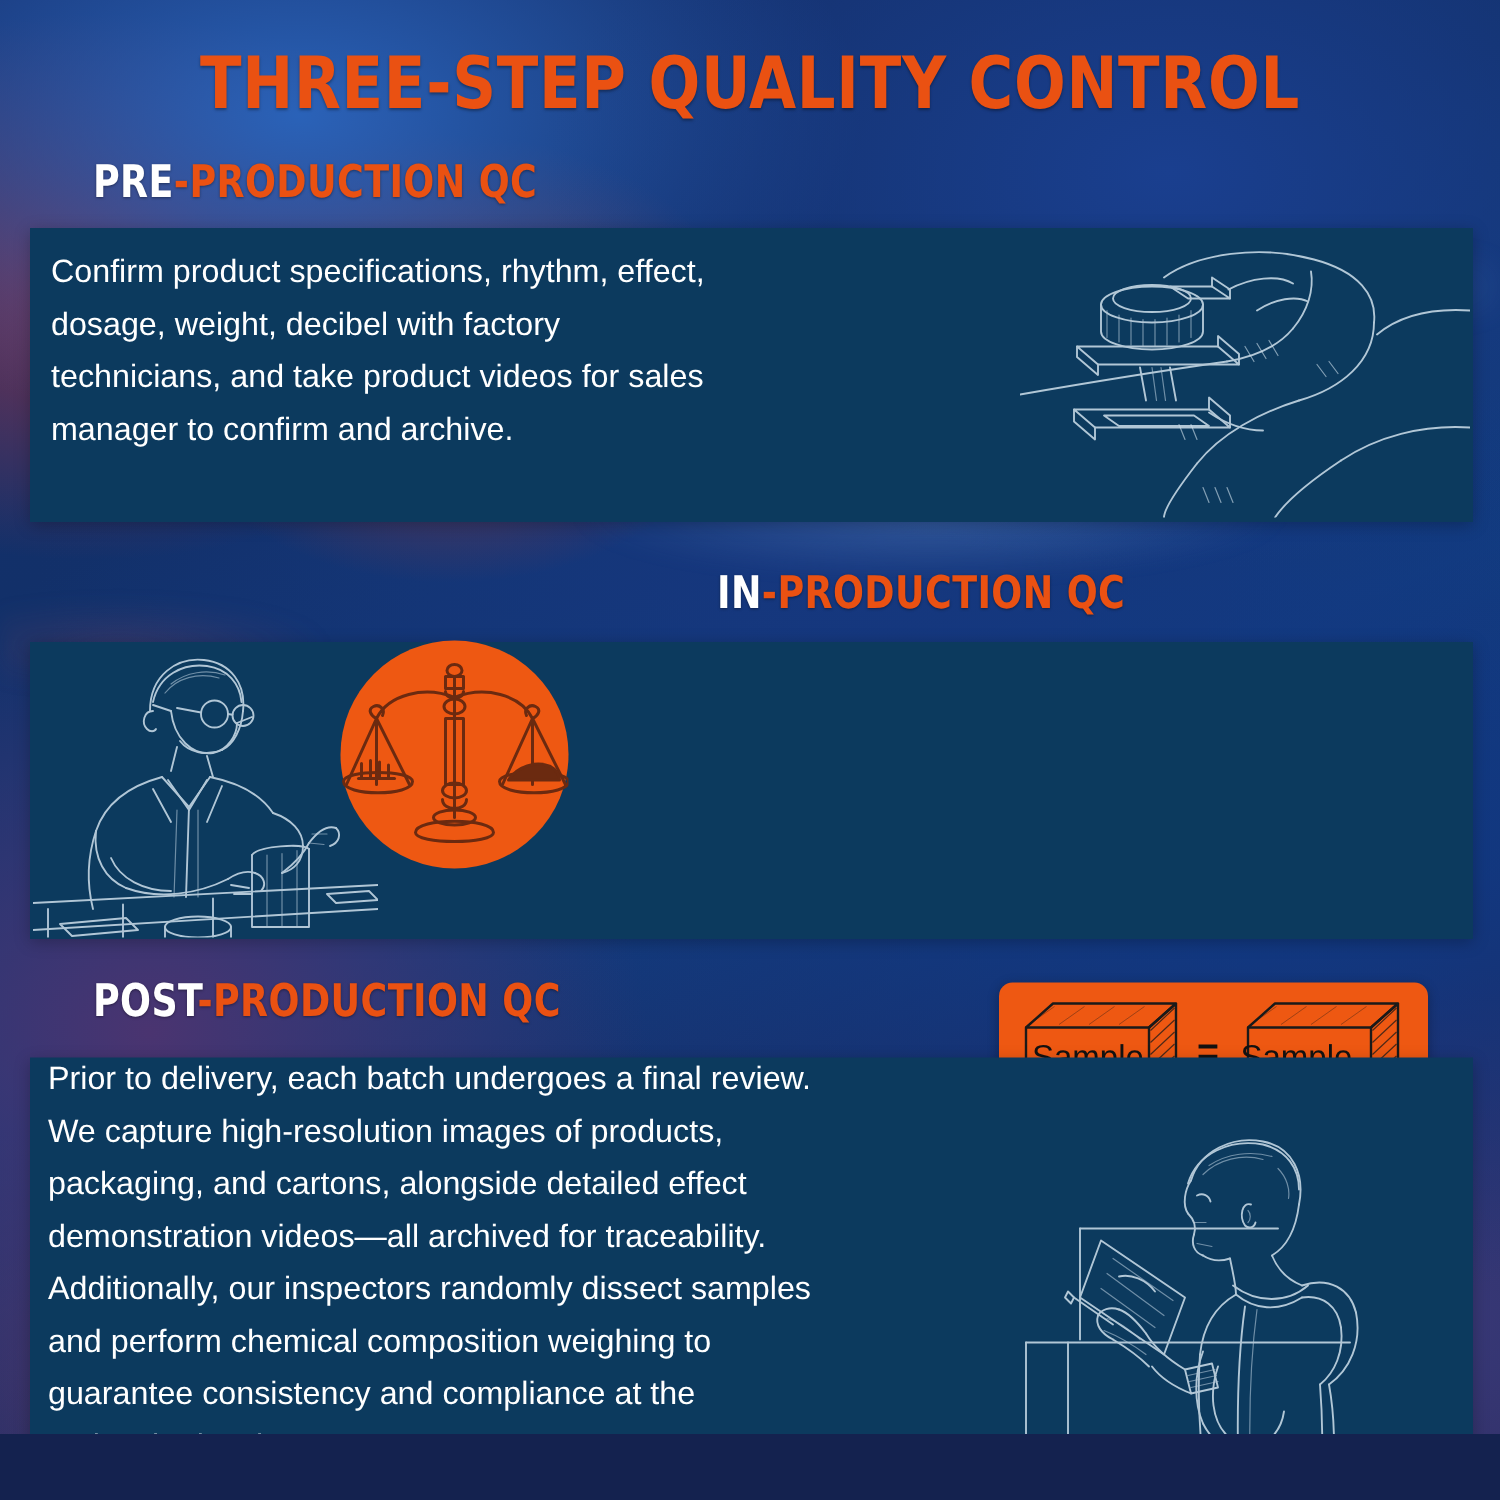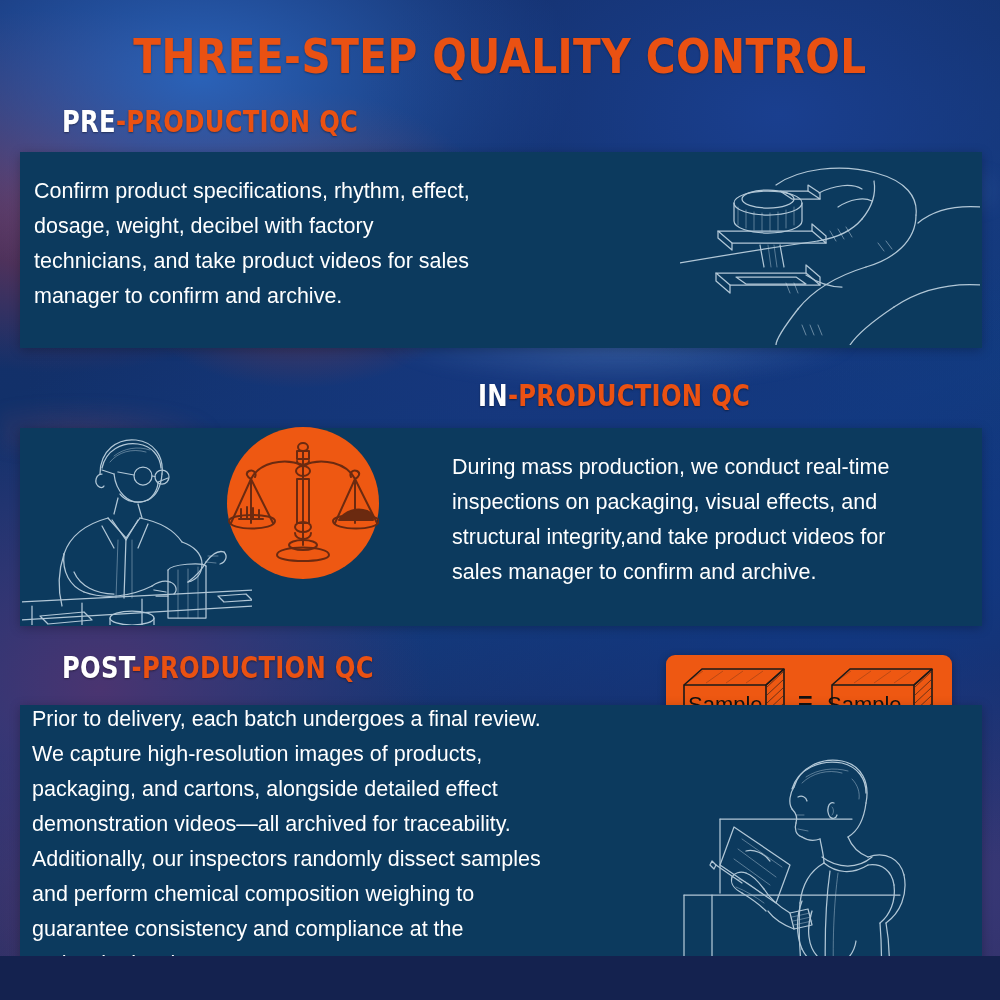--- a/index.html
+++ b/index.html
@@ -91,21 +91,21 @@
   #panel-3 { left: 20px; top: 705px; width: 962px; height: 286px; }
 
   .body-text {
     position: absolute;
     color: #ffffff;
     font-size: 21.5px;
     line-height: 35px;
     font-family: "Liberation Sans", sans-serif;
     white-space: pre-line;
   }
-  #text-1 { left: 34px; top: 174px; width: 560px; }
+  #text-1 { left: 34px; top: 164px; width: 560px; }
   #text-2 { left: 452px; top: 450px; width: 530px; }
   #text-3 { left: 32px; top: 702px; width: 640px; }
 
   
   #scale-badge {
     position: absolute;
     left: 227px; top: 427px;
     width: 152px; height: 152px;
     border-radius: 50%;
     background: #ee5812;
@@ -311,24 +311,20 @@
         <path d="M106 94 C106 86 152 86 152 94 C152 104 106 104 106 94 Z"></path>
 
         <path d="M14 92 L14 82 M20 92 L20 80 M26 92 L26 81 M32 92 L32 83"></path>
         <path d="M12 92 L36 92"></path>
 
         <path d="M112 93 C118 84 130 80 140 84 C144 86 146 90 146 93 Z" fill="#6b2a10"></path>
       </g>
     </svg>
   </div>
 
-  <div class="body-text" id="text-2">During mass production, we conduct real-time
-inspections on packaging, visual effects, and
-structural integrity,and take product videos for
-sales manager to confirm and archive.</div>
 
   <div class="sec-head" id="head-post">
     <span class="w">POST</span><span class="o">-PRODUCTION QC</span>
   </div>
 
   <div id="sample-panel">
     <svg viewBox="0 0 286 90" width="286" height="90">
       <g fill="none" stroke="#1a1a1a" stroke-width="1.6" stroke-linejoin="round">
 
         <path d="M18 30 L100 30 L100 80 L18 80 Z"></path>

